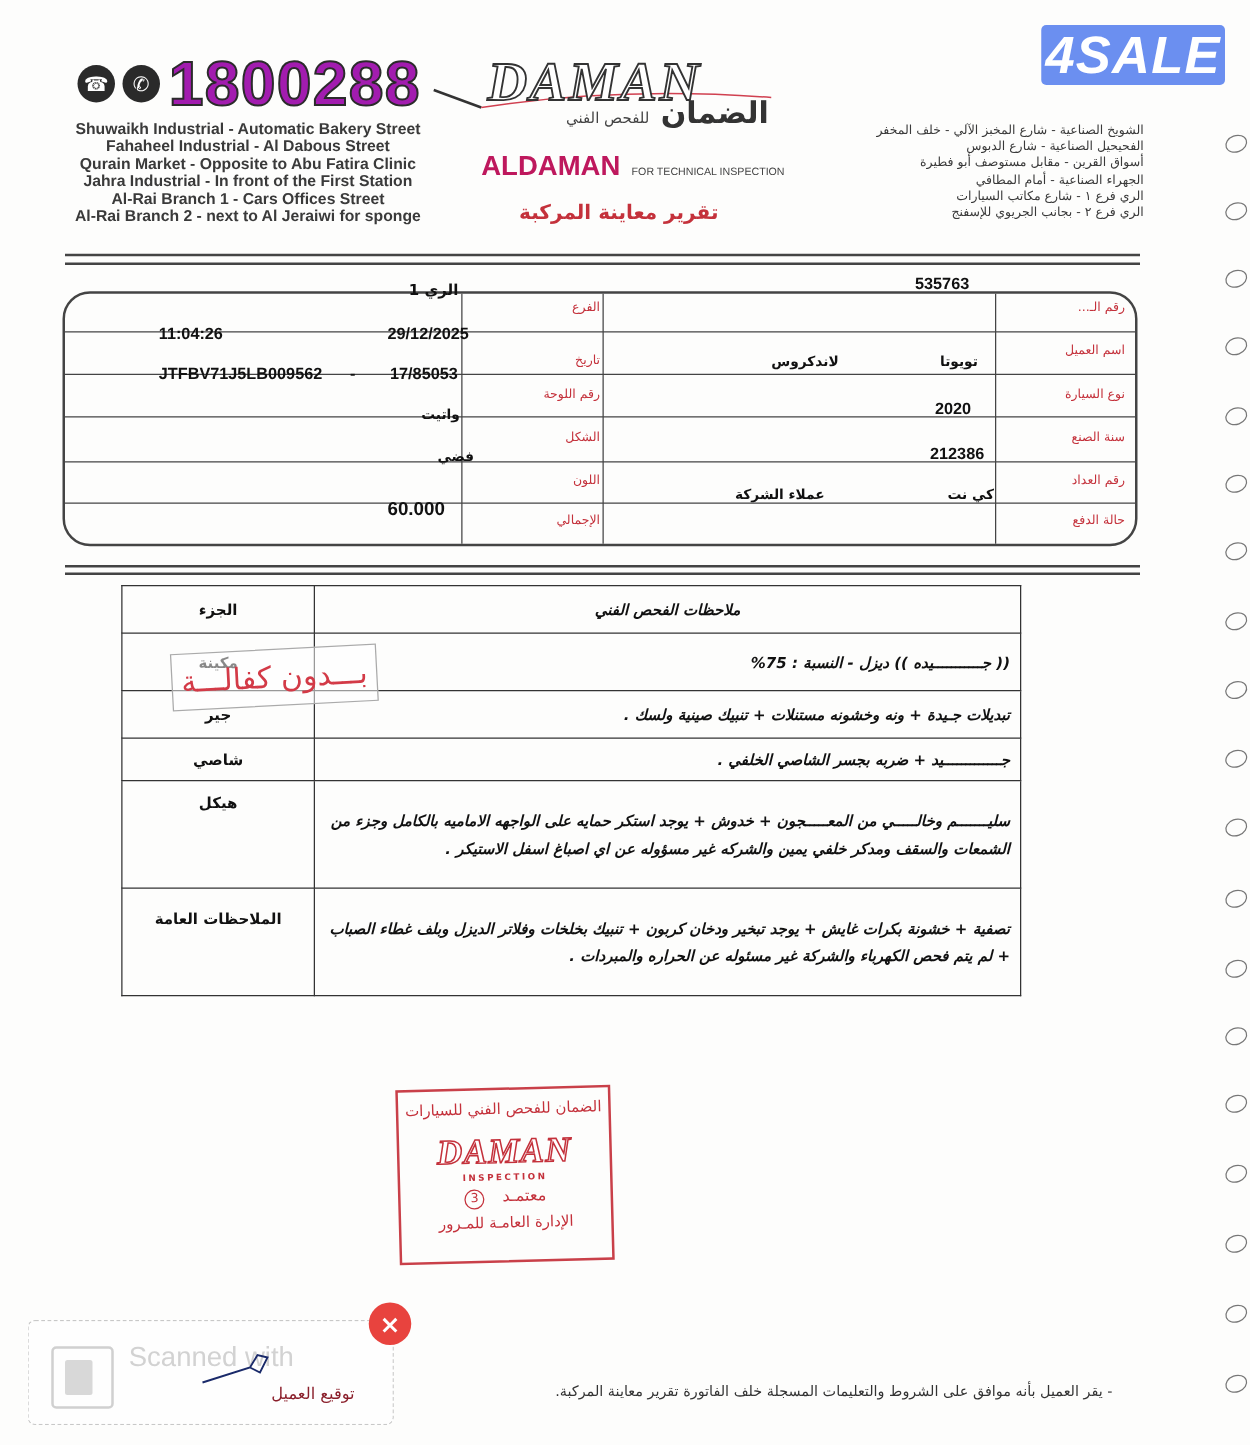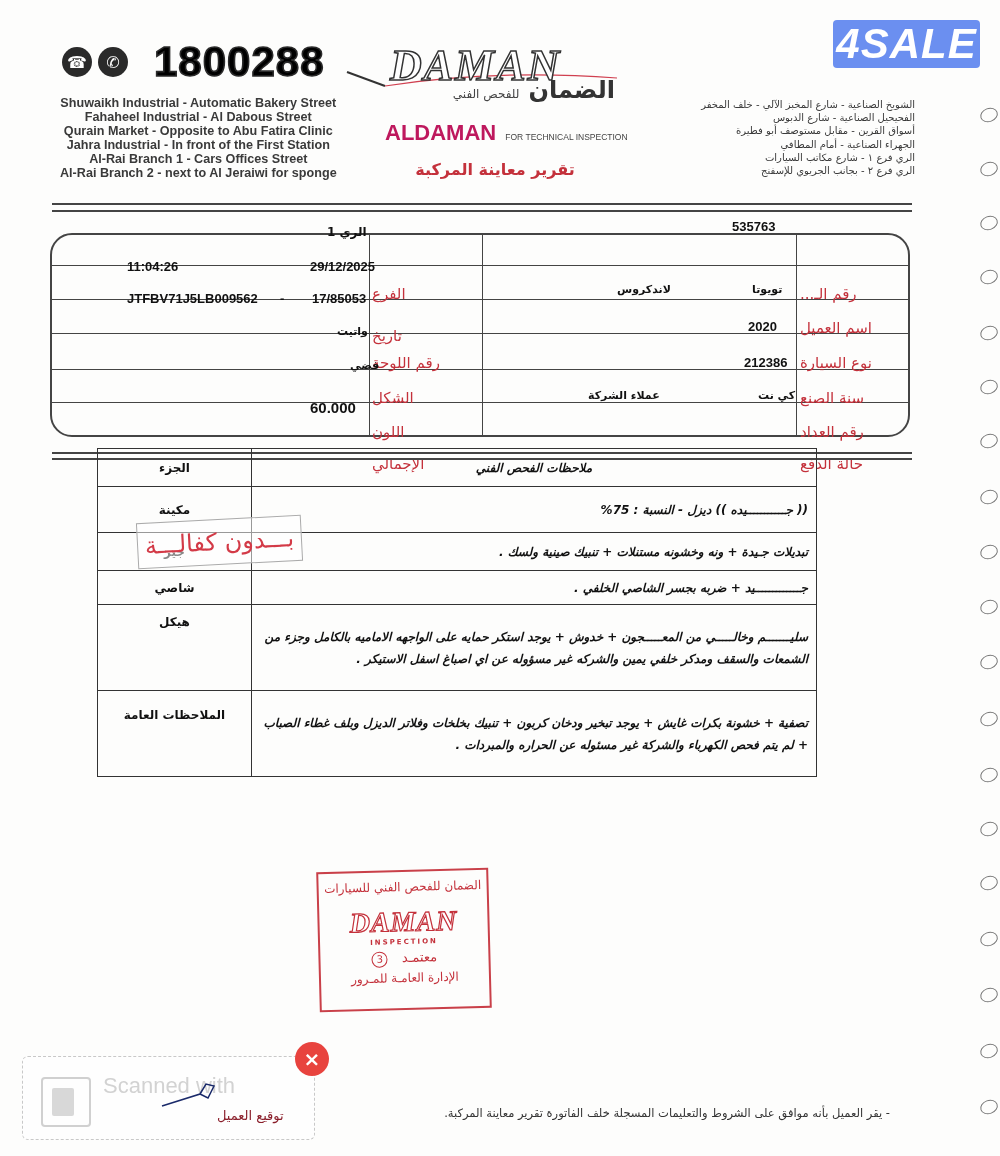--- a/index.html
+++ b/index.html
@@ -2,21 +2,21 @@
 <html><head>
 <meta charset="utf-8">
 <style>
   * { box-sizing: border-box; margin: 0; padding: 0; }
   html, body { width: 1000px; height: 1156px; background: #fdfdfc; overflow: hidden; }
   body { position: relative; font-family: "DejaVu Sans", sans-serif; color: #1a1a1a; }
 
   
   .phone-row { position: absolute; left: 62px; top: 38px; display: flex; align-items: center; gap: 6px; }
   .round-ic { width: 30px; height: 30px; border-radius: 50%; background: #2a2a2a; color: #fff; font-size: 16px; display:flex; align-items:center; justify-content:center; }
-  .phone-num { font-family: "Liberation Sans", sans-serif; font-size: 42px; font-weight: 700; color: #000000; -webkit-text-stroke: 1.6px #2b2b2b; letter-spacing: 1px; margin-left: 20px; }
+  .phone-num { font-family: "Liberation Sans", sans-serif; font-size: 50px; font-weight: 700; color: #a21caf; -webkit-text-stroke: 1.6px #2b2b2b; letter-spacing: 1px; margin-left: 1px; }
   .addr-en { position: absolute; left: 60px; top: 96px; font-family: "Liberation Sans", sans-serif; font-size: 12.6px; font-weight: 700; line-height: 14px; color: #3a3a3a; text-align: center; }
   .addr-ar { position: absolute; right: 85px; top: 98px; direction: rtl; text-align: right; font-size: 10px; line-height: 13.2px; color: #3a3a3a; }
 
   .logo { position: absolute; left: 345px; top: 40px; width: 290px; }
   .logo-daman { position:absolute; left: 45px; top: 0; font-family: "Liberation Serif", serif; font-style: italic; font-size: 44px; font-weight: 700; color: #fff; -webkit-text-stroke: 1.5px #333; letter-spacing: 2px; }
   .logo-swoosh { position:absolute; left: 0; top: 24px; width: 275px; height: 30px; }
   .logo-ar { position:absolute; left: 40px; top: 36px; width: 230px; direction: rtl; text-align: right; }
   .logo-ar .big { font-size: 24px; font-weight: 700; color: #333; }
   .logo-ar .small { font-size: 12px; color: #444; margin-right: 4px; }
   .logo-en { position:absolute; left: 40px; top: 80px; white-space: nowrap; }
@@ -27,26 +27,26 @@
   .badge { position: absolute; left: 833px; top: 20px; width: 147px; height: 48px; background: #6b8ff0; border-radius: 4px; display:flex; align-items:center; justify-content:center; }
   .badge span { font-family: "Liberation Sans", sans-serif; font-style: italic; font-weight: 700; font-size: 42px; color: #fff; letter-spacing: 1px; }
 
   
   .dbl { position: absolute; left: 52px; width: 860px; height: 9px; border-top: 2px solid #444; border-bottom: 2px solid #444; }
 
   
   .info { position: absolute; left: 50px; top: 233px; width: 860px; height: 204px; border: 2px solid #444; border-radius: 22px; }
   .info .vline { position: absolute; top: 0; bottom: 0; border-left: 1.5px solid #444; }
   .info .hline { position: absolute; left: 0; right: 0; border-top: 1.5px solid #444; }
-  .lbl { position: absolute; color: #c4313b; font-size: 15px; direction: rtl; text-align: left; margin-top: 44px; }
+  .lbl { position: absolute; color: #c4313b; font-size: 10px; direction: rtl; text-align: right; }
   .val { position: absolute; font-family: "Liberation Sans", sans-serif; font-weight: 700; font-size: 13px; color: #111; white-space: nowrap; }
   .val.ar { direction: rtl; font-family: "DejaVu Sans", sans-serif; font-size: 11px; }
 
   
-  .notes { position: absolute; left: 97px; top: 448px; width: 720px; border-collapse: collapse; }
+  .notes { position: absolute; left: 97px; top: 468px; width: 720px; border-collapse: collapse; }
   .notes td { border: 1.5px solid #333; padding: 4px 8px; direction: rtl; vertical-align: middle; font-weight: 700; font-size: 12px; color: #111; }
   .notes td.part { width: 154px; text-align: center; }
   .notes td.note { text-align: right; line-height: 22px; font-style: italic; }
   .notes tr.hdr td { height: 38px; text-align: center; }
 
   .stamp-nowarranty { position: absolute; left: 137px; top: 519px; width: 165px; height: 46px; border: 1.5px solid #aaa; transform: rotate(-3deg); display:flex; align-items:center; justify-content:center; background: rgba(255,255,255,0.5); }
   .stamp-nowarranty span { color: #d33a47; font-size: 24px; direction: rtl; }
 
   .stamp-daman { position: absolute; left: 318px; top: 870px; width: 172px; height: 140px; border: 2px solid #c94049; transform: rotate(-1.5deg); color: #c4313b; text-align: center; direction: rtl; }
   .stamp-daman .t1 { font-size: 12px; margin-top: 8px; }

